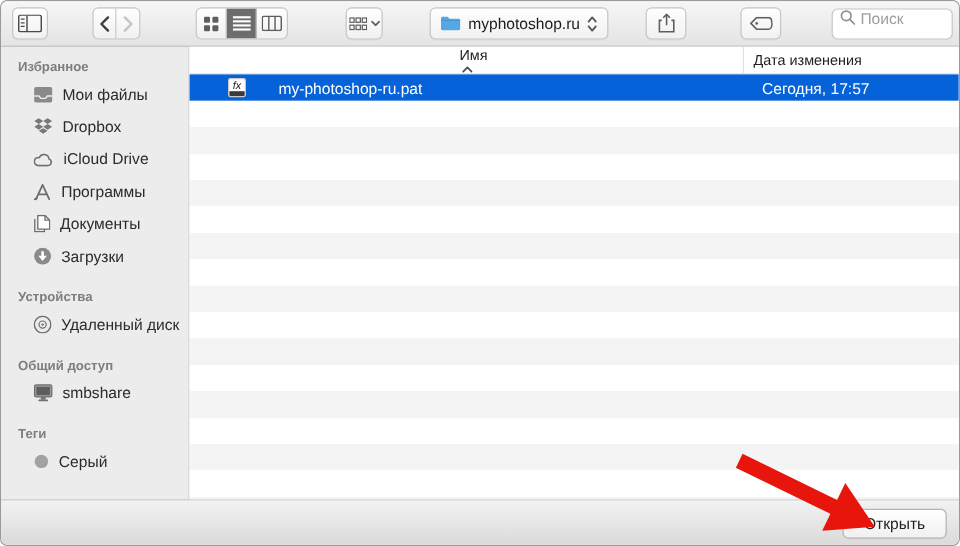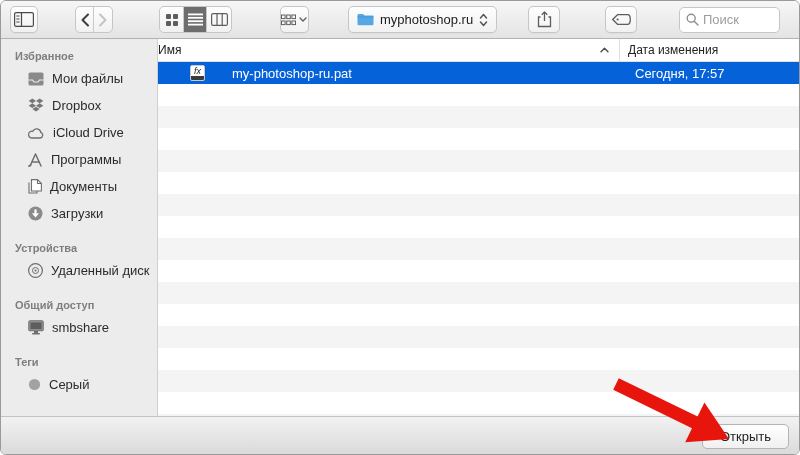--- a/index.html
+++ b/index.html
@@ -1,49 +1,49 @@
 <!DOCTYPE html>
 <html><head>
 <meta charset="utf-8">
 <style>
   * { margin:0; padding:0; box-sizing:border-box; }
   html,body { width:800px; height:455px; font-family:"Liberation Sans", sans-serif; background:#fff; }
   .window { position:relative; width:800px; height:455px; border:1px solid #9a9a9a; border-radius:6px; overflow:hidden; background:#fff; }
 
   
-  .toolbar { display:flex; align-items:center; height:38px; background:linear-gradient(#f6f6f6,#e4e4e4); border-bottom:1px solid #b2b2b2; padding:0 19px 0 9px;gap:31px; }
+  .toolbar { display:flex; align-items:center; height:38px; background:linear-gradient(#f6f6f6,#e4e4e4); border-bottom:1px solid #b2b2b2; padding:0 5px 0 9px;gap:31px; }
   .tb-btn { height:27px; display:flex; align-items:center; justify-content:center; background:linear-gradient(#fefefe,#f1f1f1); border:1px solid #c6c6c6; border-radius:5px; box-shadow:0 1px 0 rgba(0,0,0,0.03); cursor:default; }
   .seg { display:flex; height:27px; border:1px solid #c6c6c6; border-radius:5px; overflow:hidden; background:linear-gradient(#fefefe,#f1f1f1); }
   .seg > div { display:flex; align-items:center; justify-content:center; border-right:1px solid #c9c9c9; }
   .seg > div:last-child { border-right:none; }
   .seg .sel { background:#6d6d6d; }
   .tgl { width:42px; }
   .nav-seg > div { width:28px; }
   .view-seg > div { width:36px; }
   .action-btn { width:44px; margin-left:17px; gap:3px; }
   .path-btn { width:190px; margin-left:8px; justify-content:flex-start; padding:0 8px; gap:6px; }
   .path-label { font-size:13px; color:#1c1c1c; flex:1; text-align:left; }
   .share-btn { width:48px; margin-left:auto; }
   .tag-btn { width:48px; margin-left:14px; }
-  .search-field { width:117px; height:26px; margin-left:11px; display:flex; align-items:center; background:#fff; border:1px solid #c6c6c6; border-radius:5px; padding:0 6px; gap:4px; }
+  .search-field { width:117px; height:26px; margin-left:11px; display:flex; align-items:flex-start; background:#fff; border:1px solid #c6c6c6; border-radius:5px; padding:0 6px; gap:4px; }
   .search-field input { border:none; outline:none; width:70px; font-size:13px; color:#333; background:transparent; font-family:"Liberation Sans",sans-serif; }
   .search-field input::placeholder { color:#9d9d9d; }
   .mt10 { margin-left:6px; } .mt15 { margin-left:15px; }
 
   
   .content { display:flex; height:377px; }
   .sidebar { width:157px; background:#ececec; border-right:1px solid #d0d0d0; padding-top:6px; overflow:hidden; flex-shrink:0; }
   .sec-title { height:18px; line-height:18px; padding-left:14px; font-size:11px; font-weight:bold; color:#7e7e7e; margin-top:12px; }
   .sec-title.first { margin-top:2px; }
   .side-item { height:27px; display:flex; align-items:center; padding-left:27px; gap:8px; font-size:13px; color:#2b2b2b; cursor:default; }
   .side-item svg { flex-shrink:0; }
 
   .main { flex:1; display:flex; flex-direction:column; background:#fff; min-width:0; }
   .list-header { height:23px; display:flex; align-items:center; border-bottom:1px solid #e0e0e0; background:#fff; font-size:12px; color:#222; flex-shrink:0; }
-  .col-name { width:462px; display:flex; align-items:center; border-right:1px solid #e0e0e0; height:100%; }
+  .col-name { width:462px; display:flex; align-items:center; padding-left:12px; border-right:1px solid #e0e0e0; height:100%;flex-direction:column; }
   .col-name .spacer { flex:1; }
   .col-date { flex:1; padding-left:8px; }
   .list-body { flex:1; position:relative; }
   .row-selected { height:22px; background:#0662d9; display:flex; align-items:center; color:#fff; font-size:13px; }
   .file-ic { width:15px; height:16px; margin-left:32px; margin-right:7px; background:#fff; border:1px solid #c9c9c9; border-radius:2px; position:relative; overflow:hidden; }
   .file-ic .fx { position:absolute; top:0px; left:0; right:0; text-align:center; font-size:9px; font-style:italic; font-family:Liberation Sans, sans-serif; color:#222; line-height:10px; }
   .file-ic .band { position:absolute; bottom:0; left:0; right:0; height:4px; background:#3a3a3a; }
   .row-name { flex:1;margin-left:20px; }
   .row-date { width:172px; padding-left:8px; }
   .stripes { position:absolute; top:22px; left:0; right:0; bottom:0; background:repeating-linear-gradient(to bottom,#ffffff 0 22px,#f4f4f5 22px 44px); }

